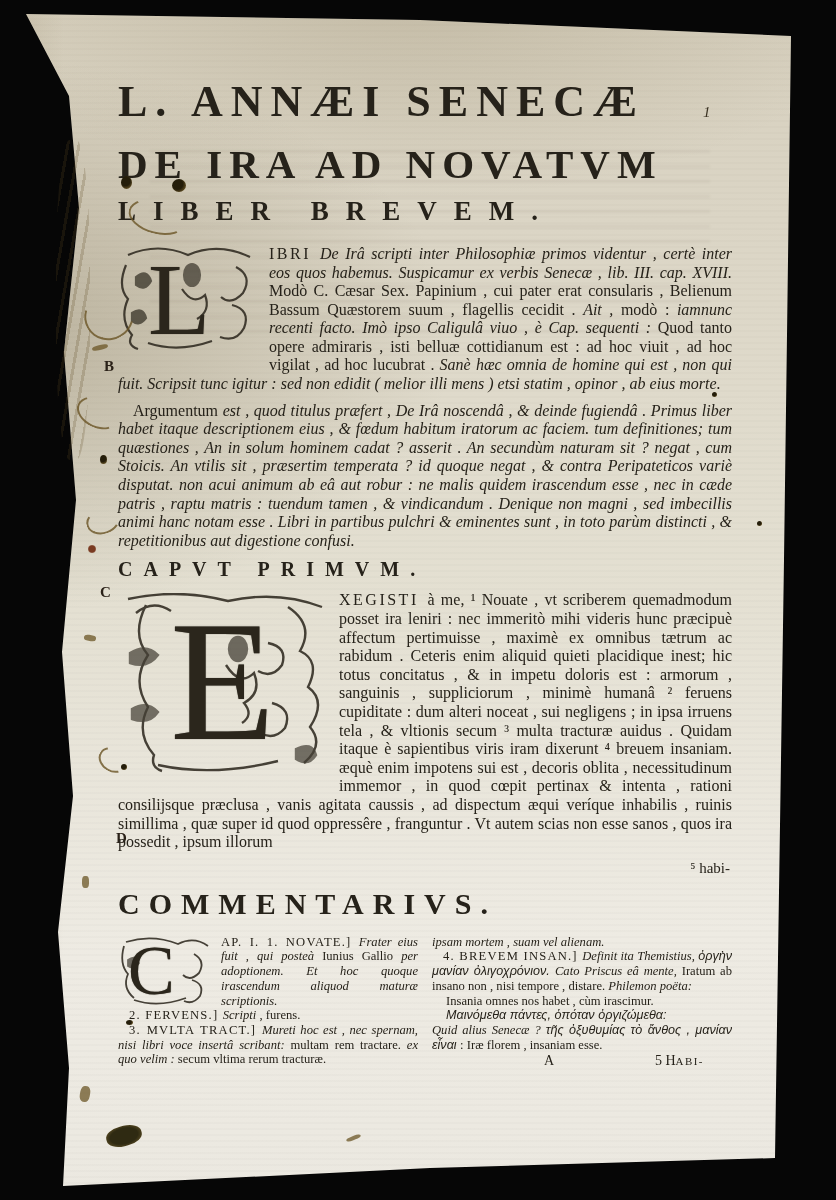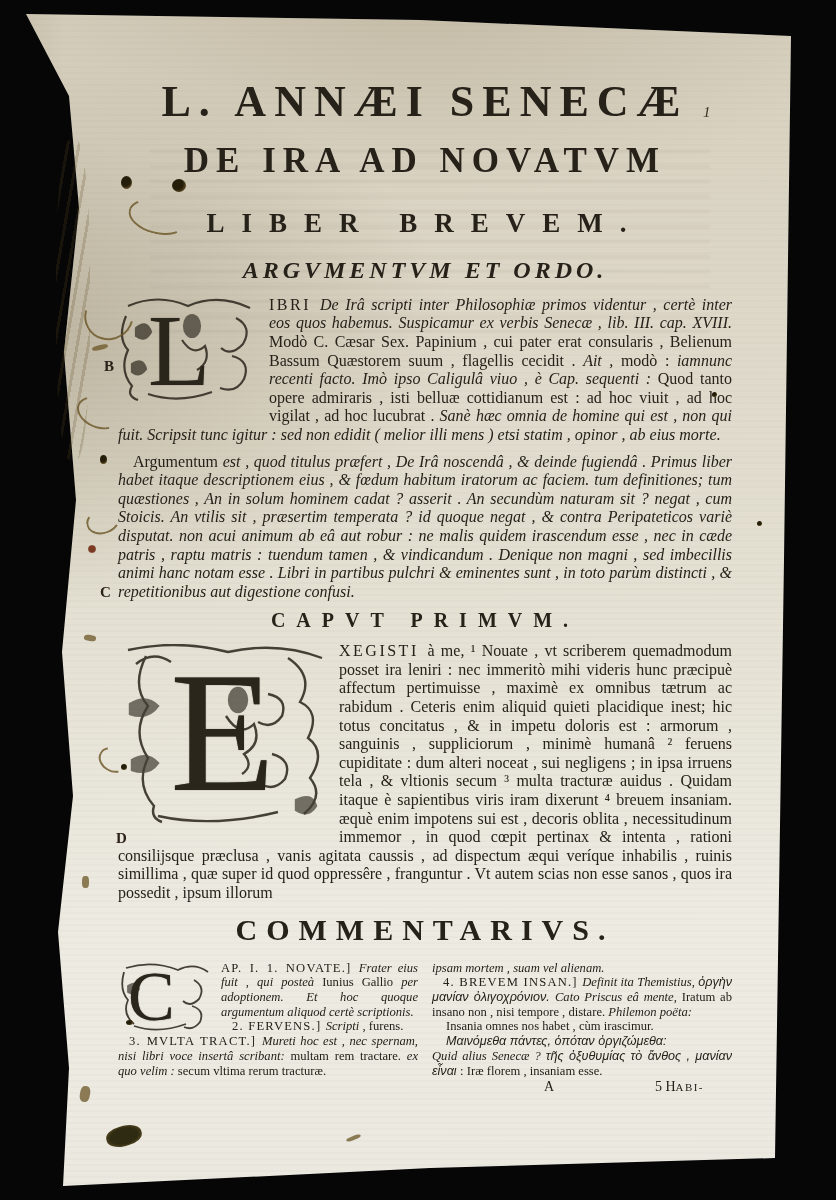--- a/index.html
+++ b/index.html
@@ -14,23 +14,23 @@
       radial-gradient(130% 55% at 0% 28%, rgba(95,80,45,.28), transparent 42%),
       radial-gradient(100% 30% at 50% 0%, rgba(125,110,75,.20), transparent 55%),
       linear-gradient(90deg, rgba(110,92,55,.30) 0px, rgba(110,92,55,.10) 26px, transparent 64px),
       linear-gradient(270deg, rgba(85,75,50,.14) 0px, transparent 34px),
       repeating-linear-gradient(180deg, rgba(0,0,0,.016) 0 2px, transparent 2px 6px);}
   .bleedthrough{position:absolute;left:150px;top:150px;width:560px;height:190px;
     background:repeating-linear-gradient(180deg, rgba(100,90,68,.06) 0 3px, transparent 3px 15px);
     filter:blur(1.2px);}
   
   .textblock{position:absolute;left:118px;top:78px;width:614px;}
-  .c{text-align:center;}
+  .c{text-align:left;}
   .title1{font-size:44px;line-height:1.08;letter-spacing:8px;margin:0 0 17px;white-space:nowrap;}
-  .title2{font-size:35px;line-height:1.05;letter-spacing:7px;margin:0 0 30px;white-space:nowrap;}
+  .title2{font-size:41px;line-height:1.05;letter-spacing:7px;margin:0 0 11px;white-space:nowrap;}
   .title3{font-size:27px;line-height:1.05;letter-spacing:17px;margin:0 0 20px;white-space:nowrap;}
   .sectionhead{font-size:24px;line-height:1.05;letter-spacing:4px;font-style:italic;margin:0 0 13px;white-space:nowrap;}
   .bodytext{font-size:16px;line-height:18.6px;text-align:justify;margin:0 0 8px;}
   .indent{text-indent:15px;}
   .caputhead{font-size:20px;letter-spacing:11px;margin:8px 0 10px;white-space:nowrap;}
   .commhead{font-size:30px;letter-spacing:9px;margin:10px 0 14px;white-space:nowrap;}
   .line-right{text-align:right;font-size:15px;line-height:17px;margin:0 2px 2px 0;}
   
   .seg-i{font-style:italic;}
   .seg-g{font-family:Liberation Sans, sans-serif;font-style:italic;}
@@ -78,21 +78,20 @@
 
     <span class="folio-mark">1</span>
     <span class="margin-letter" style="left:104px;top:358px;">B</span>
     <span class="margin-letter" style="left:100px;top:584px;">C</span>
     <span class="margin-letter" style="left:116px;top:830px;">D</span>
 
     <div class="textblock">
       <h1 class="title1 c">L. ANNÆI SENECÆ</h1>
       <h2 class="title2 c">DE IRA AD NOVATVM</h2>
       <h3 class="title3 c">LIBER BREVEM.</h3>
-      <h4 class="sectionhead c">ARGVMENTVM ET ORDO.</h4>
 
       <p class="bodytext">
         <span class="initial initial-l">
           <svg viewBox="0 0 140 106" width="140" height="106" fill="none" stroke="#2f2a20" stroke-width="2.2" opacity=".88">
             <path d="M8 18 Q-1 40 10 52 Q1 72 14 88 Q8 98 20 102"></path>
             <path d="M10 8 Q40 -5 70 8 Q100 -5 132 10"></path>
             <path d="M118 20 q17 9 7 26 q-12 13 -22 4"></path>
             <path d="M114 58 q19 5 12 23 q-8 15 -24 9"></path>
             <path d="M18 30 q11 -9 15 4 q-6 11 -15 4 z" fill="#2f2a20" opacity=".8"></path>
             <path d="M14 66 q11 -7 14 5 q-7 9 -14 3 z" fill="#2f2a20" opacity=".8"></path>
@@ -120,37 +119,38 @@
             <path d="M150 50 q20 4 14 22 q-10 14 -24 6"></path>
             <path d="M154 110 q21 6 13 25 q-11 13 -25 5"></path>
             <ellipse cx="120" cy="56" rx="9" ry="12" fill="#2f2a20" opacity=".75"></ellipse>
             <path d="M108 72 q14 22 28 8 q8 20 -10 30 q10 12 -2 20"></path>
             <path d="M40 172 q55 12 120 -4"></path>
             <path d="M178 156 q16 -8 20 6 q-8 12 -20 4 z" fill="#2f2a20" opacity=".72"></path>
           </svg>
           <span class="initial-letter">E</span>
         </span><span><span class="seg-sc">XEGISTI </span><span class="seg-r">à me, ¹ Nouate , vt scriberem quemadmodum posset ira leniri : nec immeritò mihi videris hunc præcipuè affectum pertimuisse , maximè ex omnibus tætrum ac rabidum . Ceteris enim aliquid quieti placidique inest; hic totus concitatus , &amp; in impetu doloris est :  armorum , sanguinis , suppliciorum , minimè humanâ ² feruens cupiditate : dum alteri noceat , sui negligens ; in ipsa irruens tela , &amp; vltionis secum ³ multa tracturæ auidus .  Quidam itaque è sapientibus viris iram dixerunt ⁴ breuem insaniam. æquè enim impotens sui est , decoris oblita , necessitudinum immemor , in quod cœpit pertinax &amp; intenta , rationi consilijsque præclusa , vanis agitata caussis , ad dispectum æqui veríque inhabilis , ruinis simillima , quæ super id quod oppressêre , franguntur .  Vt autem scias non esse sanos , quos ira possedit , ipsum illorum</span></span>
       </p>
+      <div class="line-right">⁵ habi-</div>
 
       <h4 class="commhead c">COMMENTARIVS.</h4>
 
       <div class="columns commentary">
         <div class="col">
           <p>
             <span class="initial initial-c">
               <svg viewBox="0 0 94 70" width="94" height="70" fill="none" stroke="#2f2a20" stroke-width="1.8" opacity=".88">
                 <path d="M6 10 q-5 18 4 28 q-6 14 6 24"></path>
                 <path d="M8 6 q26 -8 52 2 q16 -8 30 2"></path>
                 <path d="M76 18 q12 7 5 19 q-9 9 -16 2"></path>
                 <path d="M74 44 q13 4 8 16 q-7 9 -16 5"></path>
                 <path d="M10 24 q8 -6 11 3 q-5 7 -11 3 z" fill="#2f2a20" opacity=".75"></path>
                 <path d="M16 64 q24 8 52 -2"></path>
               </svg>
               <span class="initial-letter">C</span>
-            </span><span><span class="seg-sc">AP. I. 1. NOVATE.] </span><span class="seg-i">Frater eius fuit , qui posteà </span><span class="seg-r">Iunius Gallio </span><span class="seg-i">per adoptionem. Et hoc quoque argumentum aliquod certè scriptionis.</span></span>
+            </span><span><span class="seg-sc">AP. I. 1. NOVATE.] </span><span class="seg-i">Frater eius fuit , qui posteà </span><span class="seg-r">Iunius Gallio </span><span class="seg-i">per adoptionem. Et hoc quoque irascendum aliquod maturæ scriptionis.</span></span>
           </p>
           <p class="indent"><span><span class="seg-sc">2. FERVENS.] </span><span class="seg-i">Scripti </span><span class="seg-r">, furens.</span></span></p>
           <p class="indent"><span><span class="seg-sc">3. MVLTA TRACT.] </span><span class="seg-i">Mureti hoc est , nec spernam, nisi libri voce insertâ scribant: </span><span class="seg-r">multam rem tractare. </span><span class="seg-i">ex quo velim : </span><span class="seg-r">secum vltima rerum tracturæ.</span></span></p>
         </div>
         <div class="col">
           <p><span><span class="seg-i">ipsam mortem , suam vel alienam.</span></span></p>
           <p class="indent"><span><span class="seg-sc">4. BREVEM INSAN.] </span><span class="seg-i">Definit ita Themistius, </span><span class="seg-g">ὀργὴν μανίαν ὀλιγοχρόνιον. </span><span class="seg-i">Cato Priscus eâ mente, </span><span class="seg-r">Iratum ab insano non , nisi tempore , distare. </span><span class="seg-i">Philemon poëta:</span></span></p>
           <p class="verse"><span><span class="seg-r">Insania omnes nos habet , cùm irascimur.</span></span></p>
           <p class="verse"><span><span class="seg-g">Μαινόμεθα πάντες, ὁπόταν ὀργιζώμεθα:</span></span></p>
           <p><span><span class="seg-i">Quid alius Senecæ ? </span><span class="seg-g">τῆς ὀξυθυμίας τὸ ἄνθος , μανίαν εἶναι </span><span class="seg-r">: Iræ florem , insaniam esse.</span></span></p>

